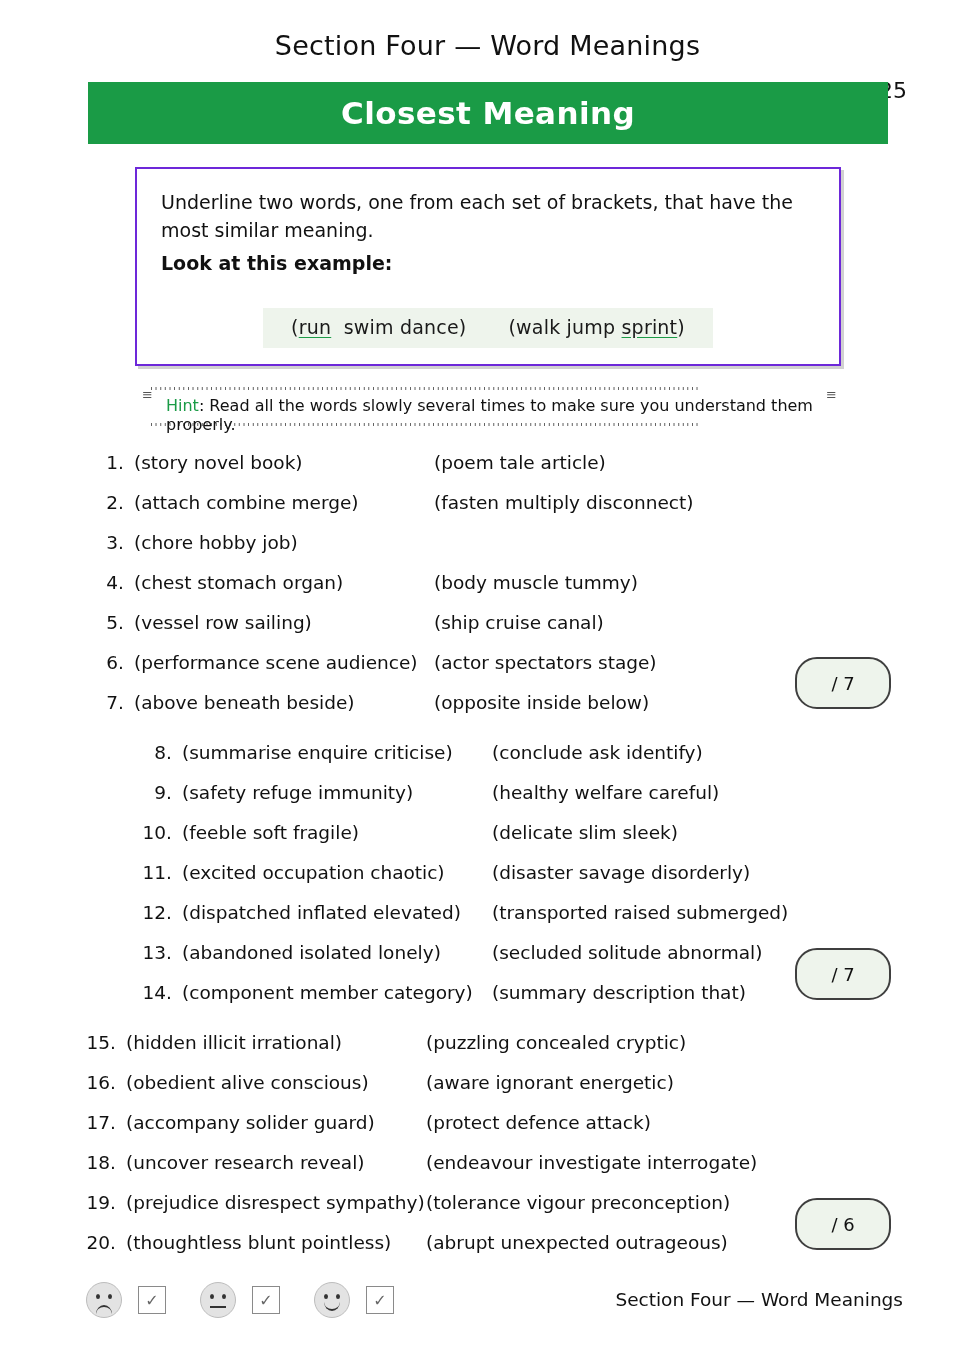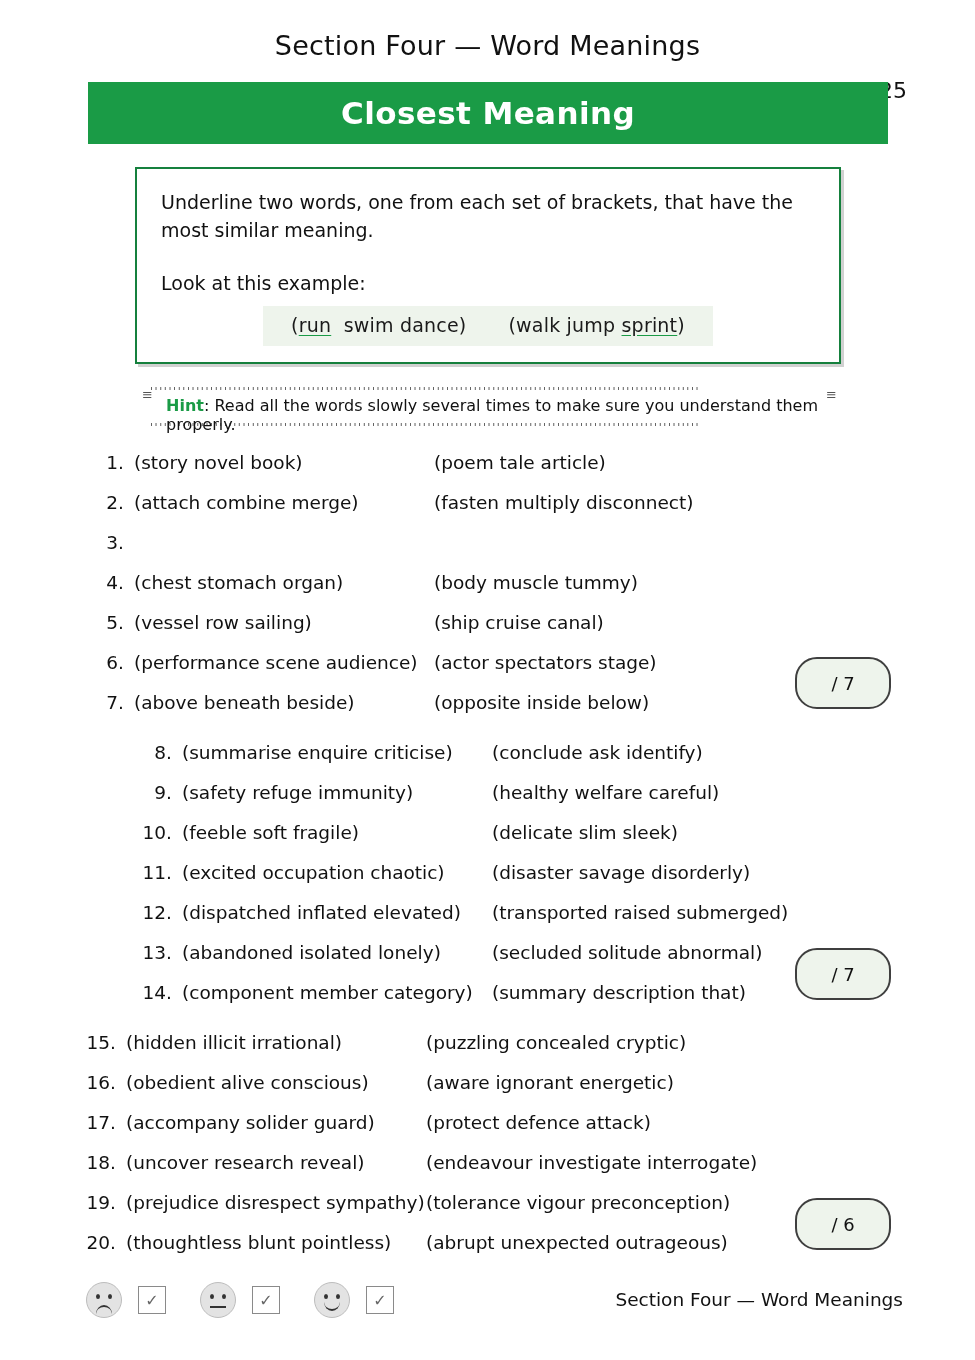--- a/index.html
+++ b/index.html
@@ -66,36 +66,37 @@
     letter-spacing: 0.4px;
   }
 
   
   .instruction-box {
     position: absolute;
     top: 167px;
     left: 135px;
     width: 706px;
     box-sizing: border-box;
-    border: 2px solid #15803d;
+    border: 2px solid #6d28d9;
     background: #ffffff;
     padding: 20px 24px 16px 24px;
     box-shadow: 3px 3px 0 rgba(0,0,0,0.18);
   }
   .instruction-box p {
     margin: 0;
     font-size: 19px;
     line-height: 1.45;
     color: #111;
   }
   .instruction-box .second {
-    margin-top: 26px;
+    margin-top: 6px;
+    font-weight: bold;
   }
   .example-row {
-    margin-top: 8px;
+    margin-top: 30px;
     display: flex;
     justify-content: center;
     gap: 42px;
     background: #eef4ec;
     padding: 8px 0 10px 0;
     width: 450px;
     margin-left: auto;
     margin-right: auto;
   }
   .example-row .grp {
@@ -142,21 +143,21 @@
   .hint-right { right: -8px; }
   .hint-text {
     position: absolute;
     top: 11px;
     left: 16px;
     font-size: 16px;
     color: #111;
   }
   .hint-text .hint-label {
     color: #1a9b46;
-    font-weight: bold;
+    font-weight: normal;
   }
 
   
   .qlist {
     position: absolute;
     left: 0;
     width: 975px;
   }
   .qrow {
     display: flex;
@@ -299,20 +300,21 @@
         <span class="qsetA">(story   novel   book)</span>
         <span class="qsetB">(poem   tale   article)</span>
       </div>
       <div class="qrow">
         <span class="qnum">2.</span>
         <span class="qsetA">(attach   combine   merge)</span>
         <span class="qsetB">(fasten   multiply   disconnect)</span>
       </div>
       <div class="qrow">
         <span class="qnum">3.</span>
+        <span class="qsetA">(chore   hobby   job)</span>
       </div>
       <div class="qrow">
         <span class="qnum">4.</span>
         <span class="qsetA">(chest   stomach   organ)</span>
         <span class="qsetB">(body   muscle   tummy)</span>
       </div>
       <div class="qrow">
         <span class="qnum">5.</span>
         <span class="qsetA">(vessel   row   sailing)</span>
         <span class="qsetB">(ship   cruise   canal)</span>

